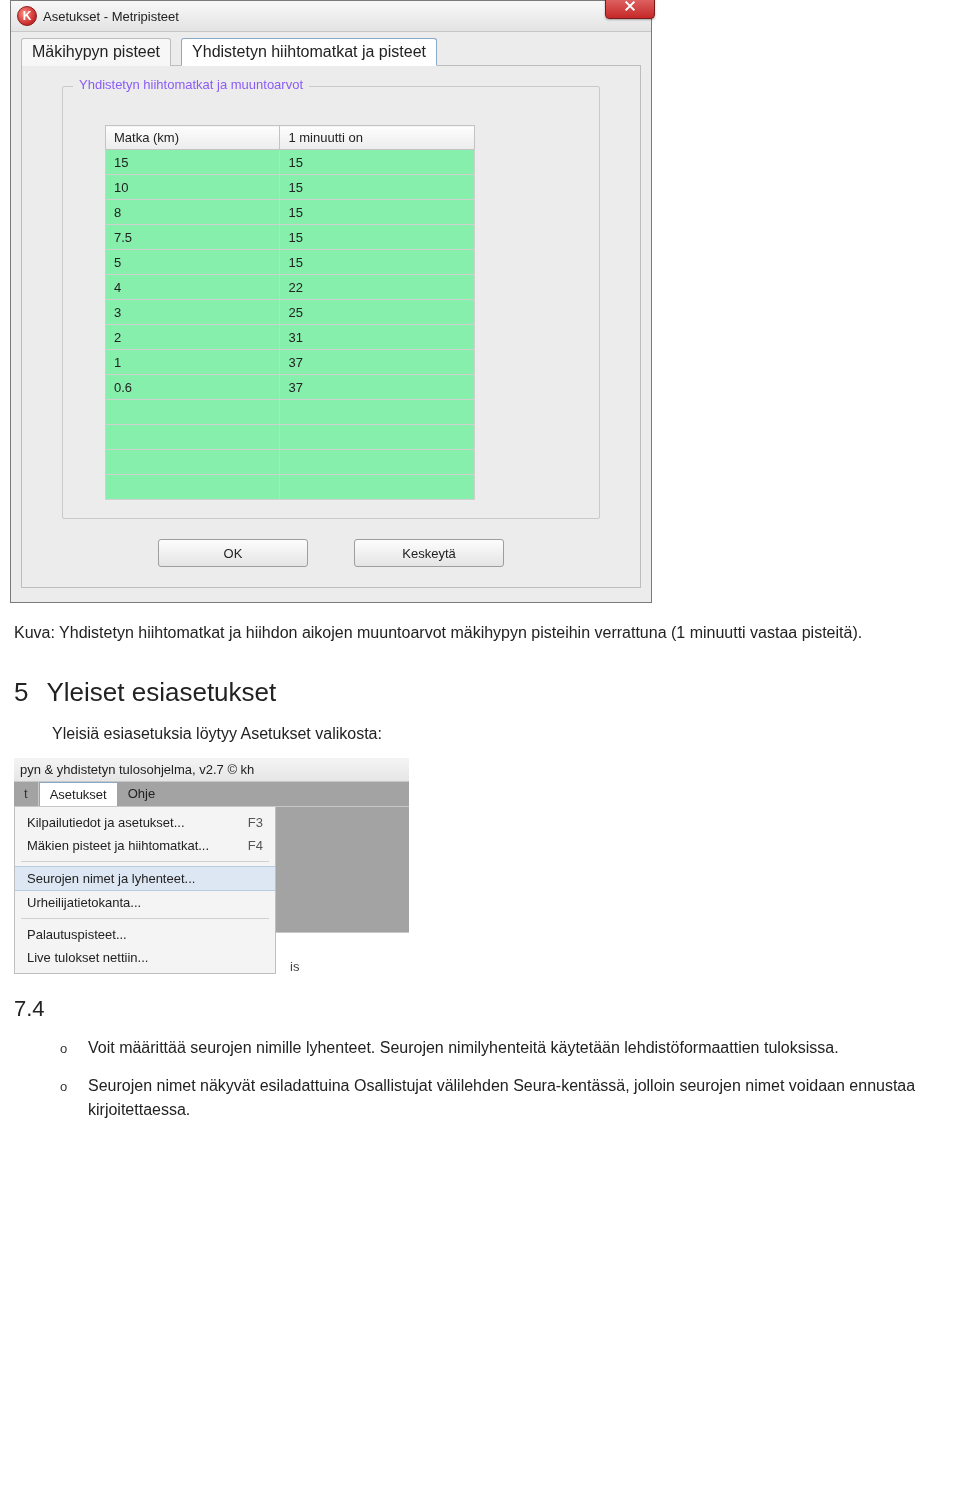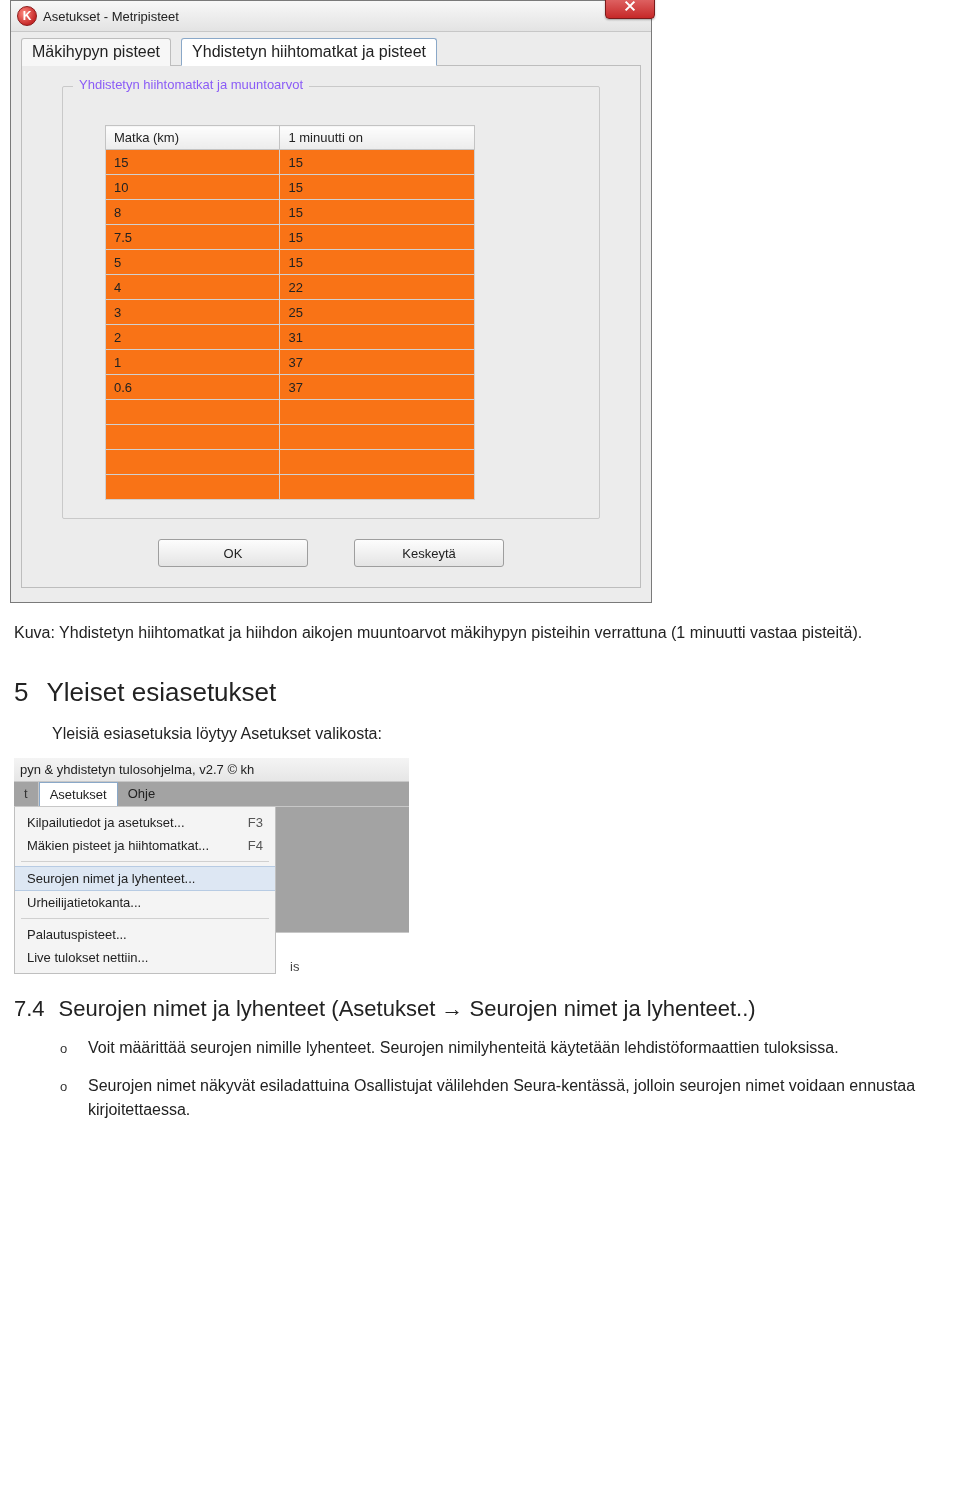--- a/index.html
+++ b/index.html
@@ -114,21 +114,21 @@
   }
   .table-wrap {
     margin-top: 24px;
     margin-left: 24px;
     width: 370px;
   }
   table.data {
     border-collapse: collapse;
     width: 100%;
     font-size: 13px;
-    background: #f97316;
+    background: #86efac;
     padding-left: 32px;
   }
   table.data th {
     background: linear-gradient(#fdfdfd, #ececec);
     border: 1px solid #c3c3c3;
     text-align: left;
     font-weight: normal;
     font-size: 13px;
     padding: 4px 8px;
     color: #222;
@@ -396,21 +396,20 @@
       </div>
     </div>
     <div class="ms-side">
       <span>is</span>
     </div>
   </div>
 </div>
 
 <h3 class="subsec">
   <span>7.4</span>
-  <span>Seurojen nimet ja lyhenteet (Asetukset → Seurojen nimet ja lyhenteet..)</span>
 </h3>
 <div class="bullets">
   <div class="b">
     <span class="mark">o</span>
     <span>Voit määrittää seurojen nimille lyhenteet. Seurojen nimilyhenteitä käytetään lehdistöformaattien tuloksissa.</span>
   </div>
   <div class="b">
     <span class="mark">o</span>
     <span>Seurojen nimet näkyvät esiladattuina Osallistujat välilehden Seura-kentässä, jolloin seurojen nimet voidaan ennustaa kirjoitettaessa.</span>
   </div>

